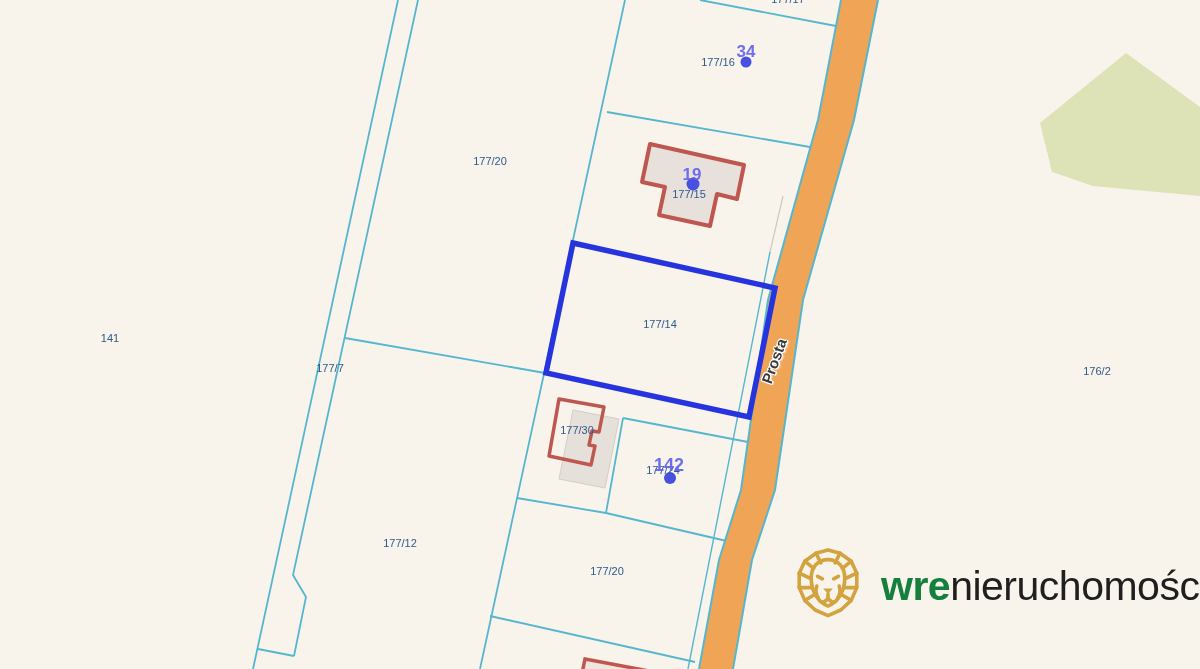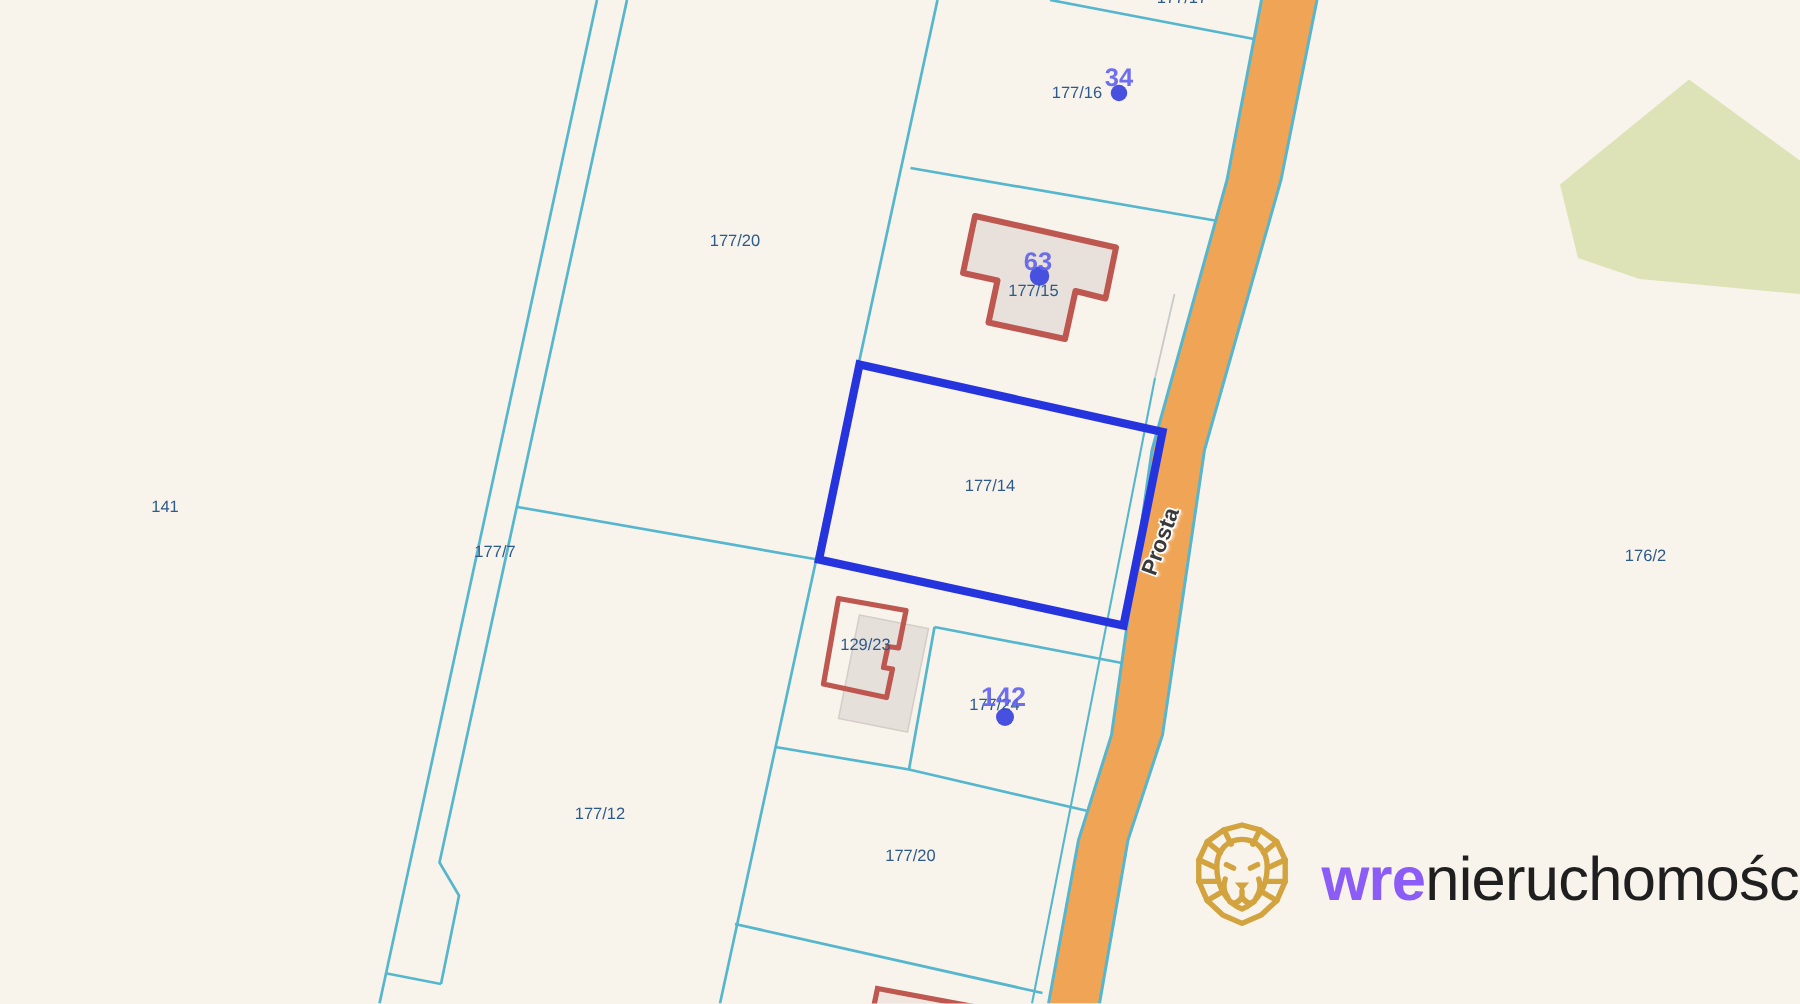--- a/index.html
+++ b/index.html
@@ -16,21 +16,21 @@
   .marker-dot{position:absolute;transform:translate(-50%,-50%);
           background:#4850e0;border-radius:50%;z-index:5;}
   .street-label{position:absolute;transform:translate(-50%,-50%) rotate(-70deg);
           font-weight:bold;font-size:15px;color:#3a3a3a;z-index:8;white-space:nowrap;
           text-shadow:-1px -1px 0 #fff,1px -1px 0 #fff,-1px 1px 0 #fff,1px 1px 0 #fff,
                       0 2px 2px rgba(255,255,255,.9);}
   .logo{position:absolute;left:788px;top:544px;display:flex;align-items:center;
         gap:13px;z-index:10;}
   .logo-lion{width:80px;height:84px;flex:0 0 auto;}
   .brand{font-size:41px;line-height:1;letter-spacing:-0.5px;white-space:nowrap;}
-  .brand .gold{color:#8b5cf6;font-weight:bold;}
+  .brand .gold{color:#15803d;font-weight:bold;}
   .brand .dark{color:#1f1f1f;font-weight:normal;}
 </style>
 </head>
 <body>
 
 <div id="map">
   <svg width="1200" height="669" viewBox="0 0 1200 669">
 
     <rect x="0" y="0" width="1200" height="669" fill="#f8f4ec"></rect>
 
@@ -69,29 +69,29 @@
   </svg>
 
   <div class="plabel" style="left:788px;top:-1px">177/17</div>
   <div class="plabel" style="left:718px;top:62px">177/16</div>
   <div class="plabel" style="left:490px;top:161px">177/20</div>
   <div class="plabel" style="left:689px;top:194px">177/15</div>
   <div class="plabel" style="left:660px;top:324px">177/14</div>
   <div class="plabel" style="left:110px;top:338px">141</div>
   <div class="plabel" style="left:330px;top:368px">177/7</div>
   <div class="plabel" style="left:1097px;top:371px">176/2</div>
-  <div class="plabel" style="left:577px;top:430px">129/23</div>
+  <div class="plabel" style="left:577px;top:430px">177/30</div>
   <div class="plabel" style="left:663px;top:470px">177/24</div>
   <div class="plabel" style="left:400px;top:543px">177/12</div>
   <div class="plabel" style="left:607px;top:571px">177/20</div>
 
   <div class="marker-dot" style="left:746px;top:62px;width:11px;height:11px"></div>
   <div class="marker-num" style="left:746px;top:52px">34</div>
   <div class="marker-dot" style="left:693px;top:184px;width:13px;height:13px"></div>
-  <div class="marker-num" style="left:692px;top:175px">63</div>
+  <div class="marker-num" style="left:692px;top:175px">19</div>
   <div class="marker-dot" style="left:670px;top:478px;width:12px;height:12px"></div>
   <div class="marker-num" style="left:669px;top:465px;font-size:18px">142</div>
 
   <div class="street-label" style="left:774px;top:361px">Prosta</div>
 </div>
 
 <div class="logo">
   <svg class="logo-lion" viewBox="0 0 100 100">
     <g fill="none" stroke="#d2a33e" stroke-width="4.5" stroke-linejoin="round" stroke-linecap="round">
       <path d="M50,5 L65,9 L79,19 L86,34 L86,52 L79,68 L66,80 L50,87 L34,80 L21,68 L14,52 L14,34 L21,19 L35,9 Z"></path>

